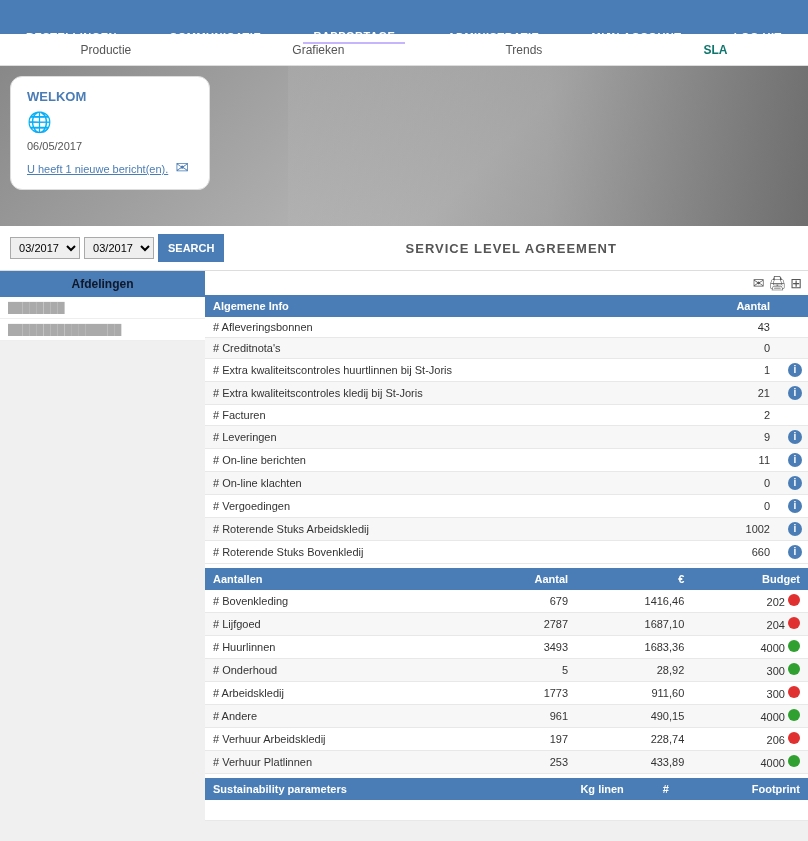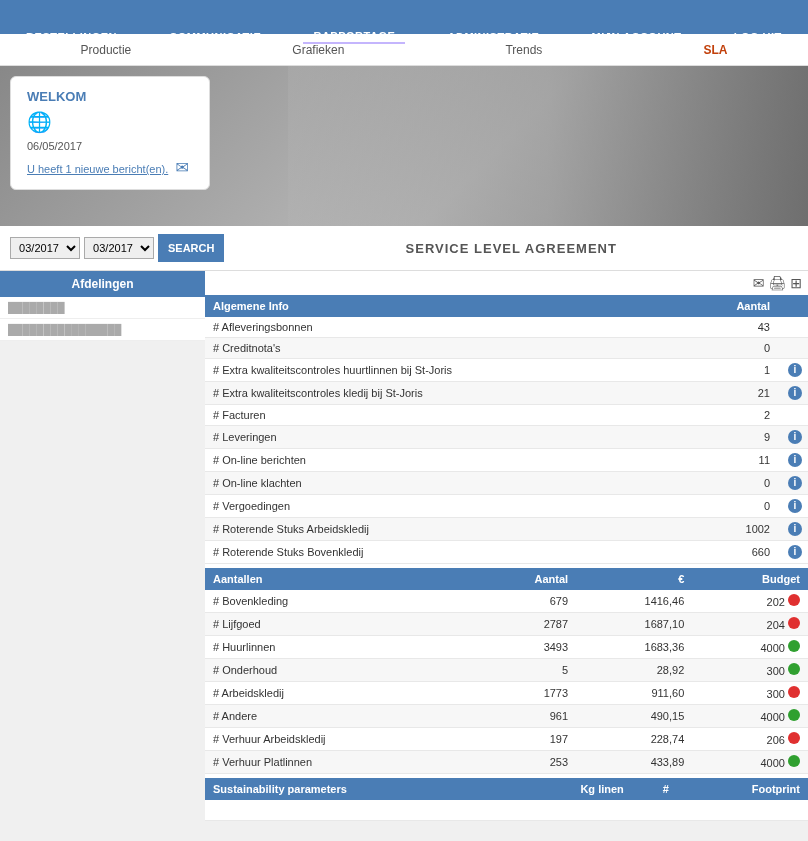--- a/index.html
+++ b/index.html
@@ -37,21 +37,21 @@
       border-bottom: 1px solid #ddd;
       text-align: right;
     }
     .sub-nav a {
       color: #555;
       text-decoration: none;
       font-size: 12px;
       padding: 0 10px;
     }
     .sub-nav a.active {
-      color: #c2410c;
+      color: #0f766e;
       font-weight: bold;
     }
 
     
     .banner {
       position: relative;
       height: 160px;
       overflow: hidden;
       background: #ccc;
     }
@@ -61,21 +61,21 @@
       background: linear-gradient(135deg, #888 0%, #aaa 40%, #bbb 60%, #999 100%);
     }
     .welcome-box {
       position: absolute;
       top: 10px;
       left: 10px;
       background: white;
       border: 1px solid #ddd;
       padding: 12px 16px;
       width: 200px;
-      border-radius: 6px;
+      border-radius: 12px;
     }
     .welcome-box .welkom {
       color: #4a7db5;
       font-weight: bold;
       font-size: 13px;
     }
     .welcome-box .globe {
       color: #4a7db5;
       font-size: 20px;
       margin: 6px 0;
@@ -147,21 +147,21 @@
     }
 
     
     .sidebar {
       width: 205px;
       min-width: 205px;
       background: #f0f0f0;
     }
     .sidebar-header {
       background: #4a7db5;
-      color: #ffffff;
+      color: #0f172a;
       font-weight: bold;
       text-align: center;
       padding: 6px;
       font-size: 12px;
     }
     .sidebar-item {
       background: white;
       padding: 5px 8px;
       font-size: 11px;
       color: #555;

